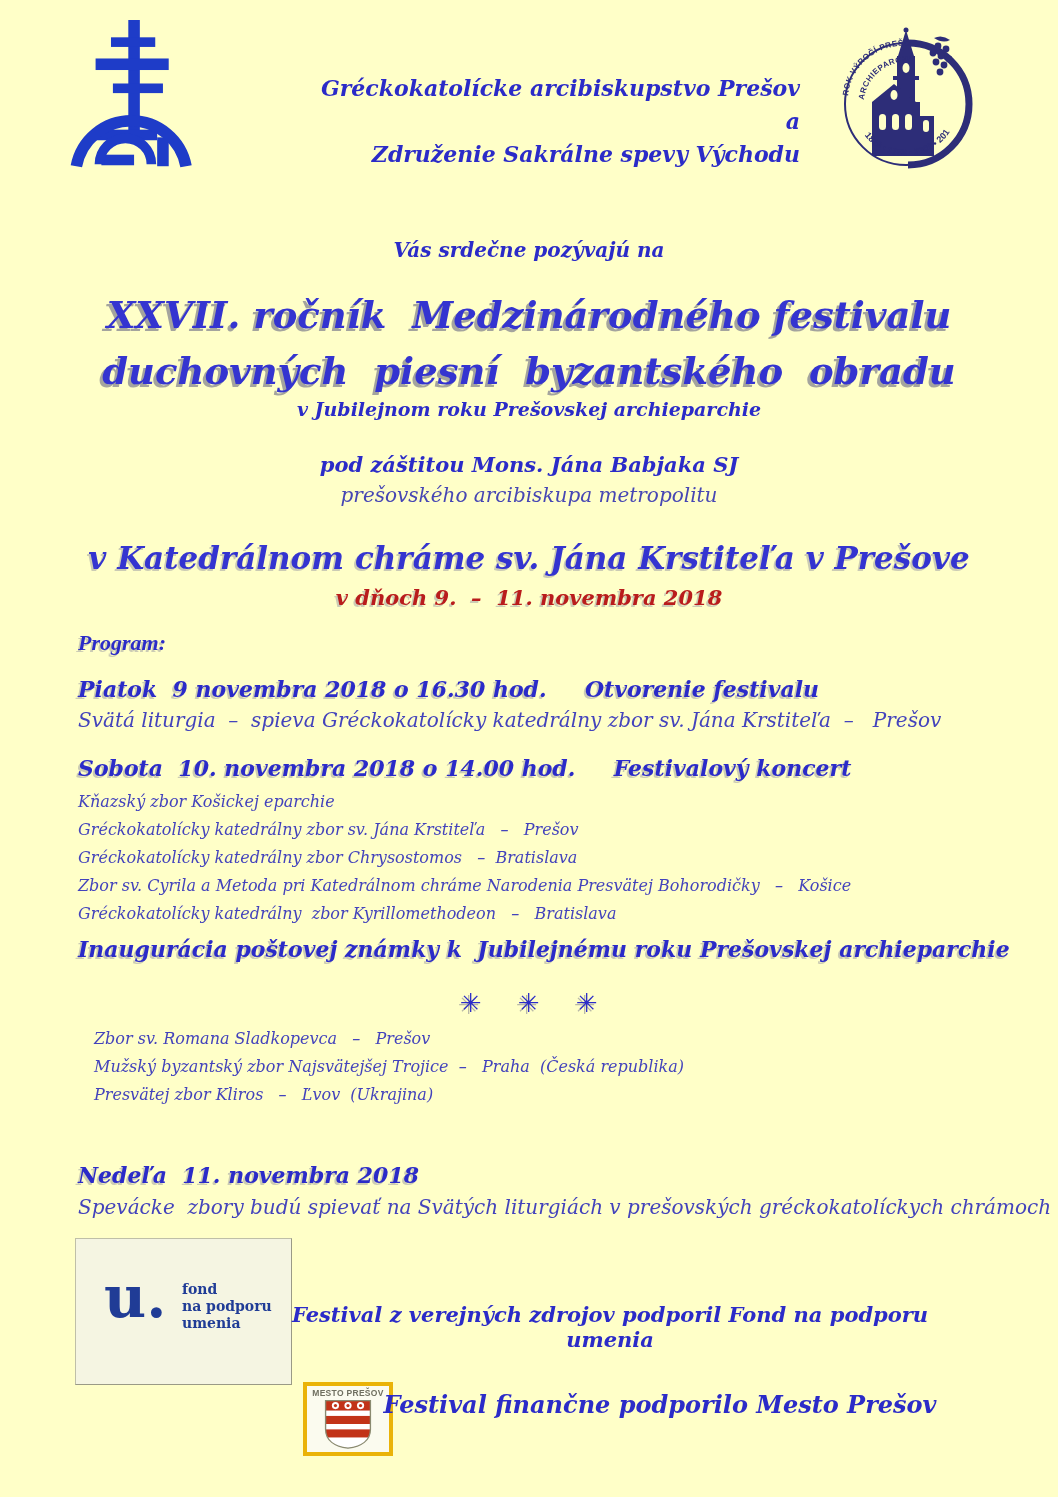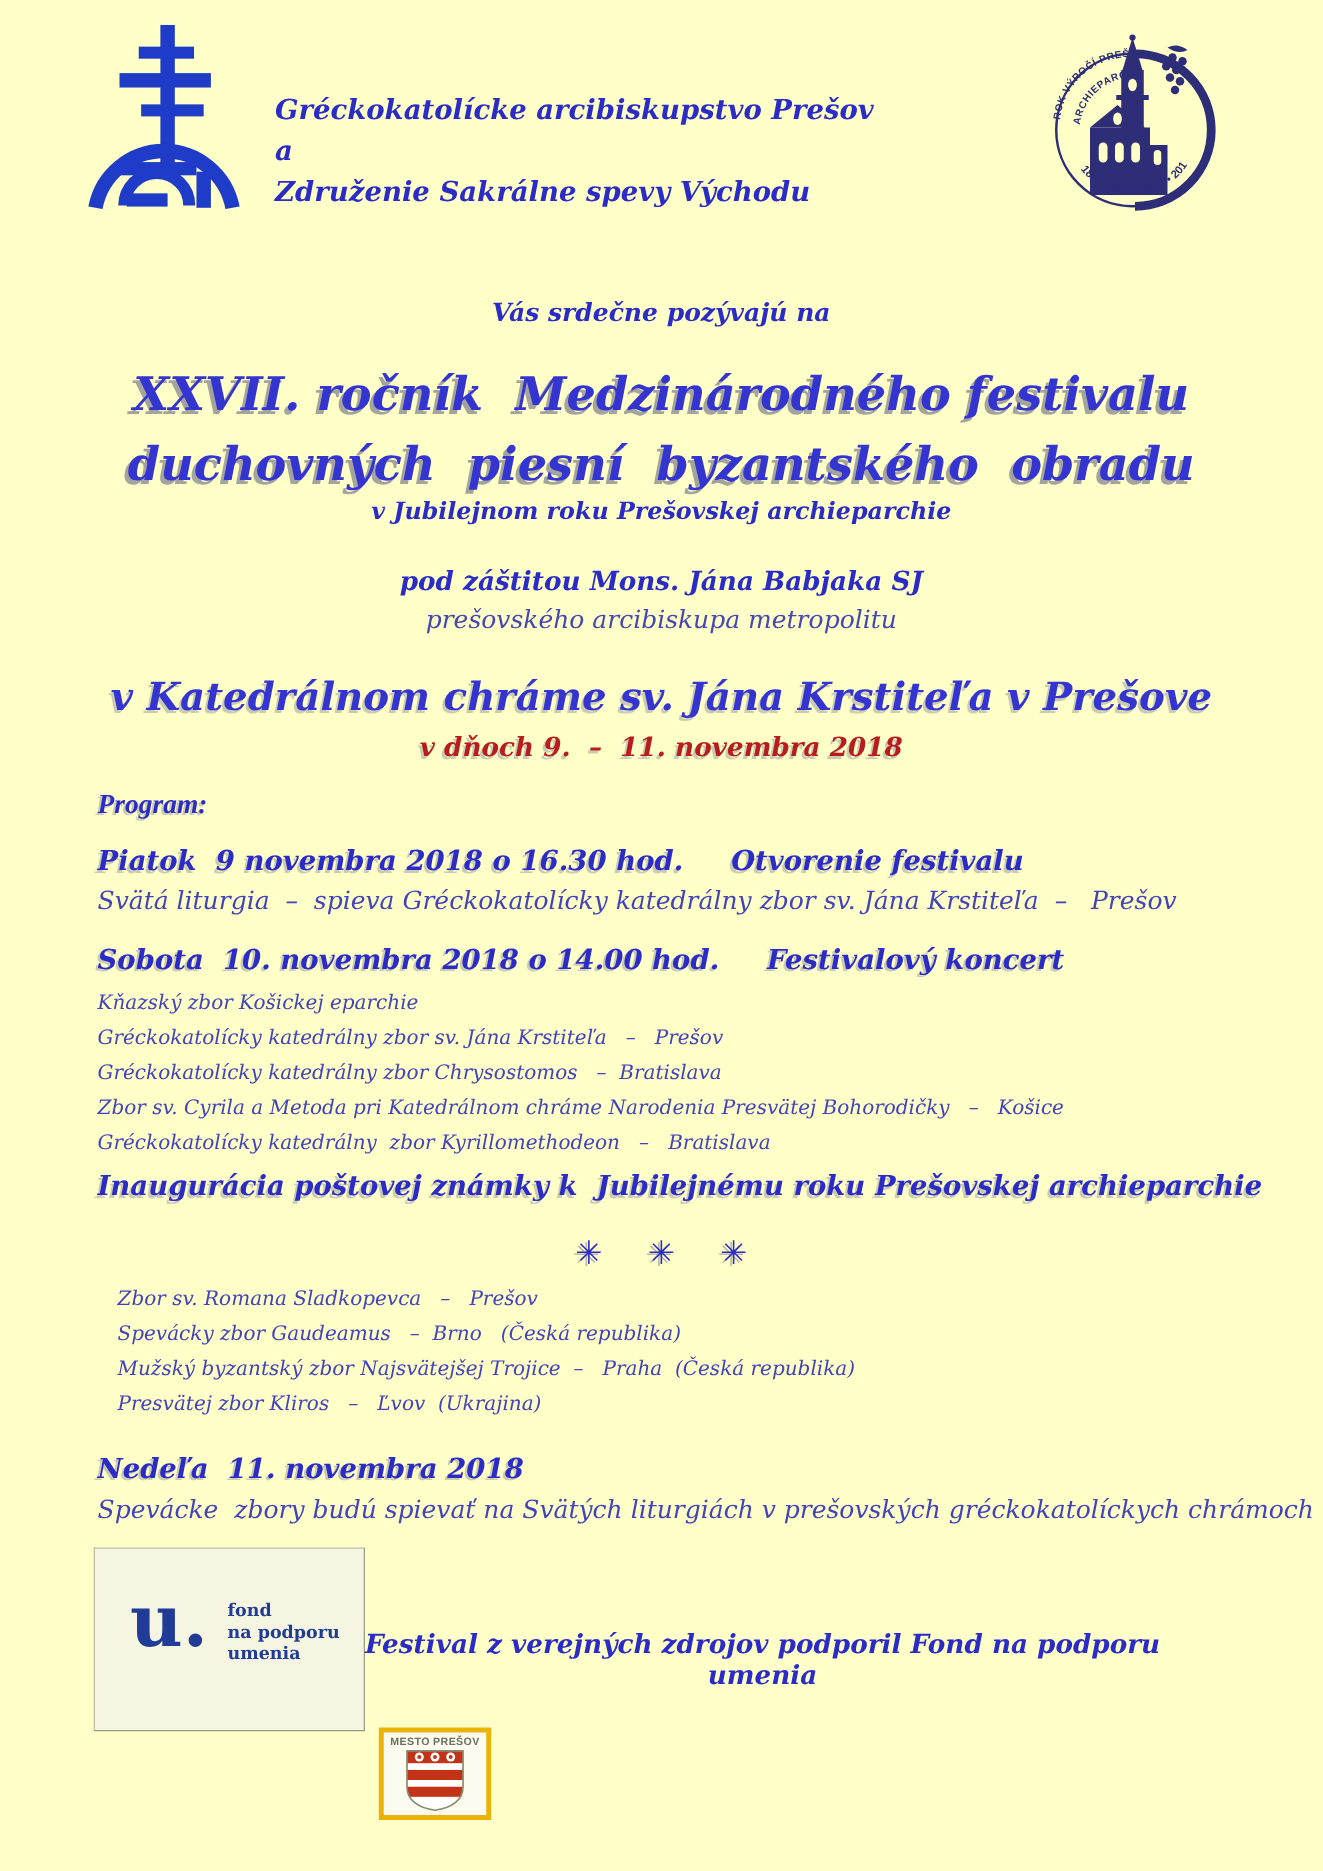--- a/index.html
+++ b/index.html
@@ -11,21 +11,21 @@
     font-family:"DejaVu Serif",serif;
   }
   .t{white-space:pre-wrap;}
   .abs{position:absolute;}
   .center{left:0;width:1058px;text-align:center;}
   .script-b{font-style:italic;font-weight:bold;}
   .script{font-style:italic;font-weight:normal;}
   .shadow-big{text-shadow:-3px 3px 0 rgba(125,125,140,0.7);}
   .shadow-sm{text-shadow:-2px 2px 0 rgba(140,140,155,0.45);}
 
-  .header-block{left:220px;top:72px;width:580px;text-align:left;font-size:22px;line-height:33px;color:#2B2BC8;}
+  .header-block{left:220px;top:72px;width:580px;text-align:right;font-size:22px;line-height:33px;color:#2B2BC8;}
   .intro{top:238px;font-size:20px;color:#2B2BC8;}
   .title1{top:293px;font-size:37px;color:#3434D0;}
   .title2{top:349px;font-size:37px;color:#3434D0;}
   .jubilee{top:398px;font-size:19px;color:#2B2BC8;}
   .patronage{top:452px;font-size:21px;color:#2B2BC8;}
   .patronage-sub{top:483px;font-size:20px;color:#4646B4;}
   .venue{top:540px;font-size:31px;color:#3434D0;}
   .dates{top:585px;font-size:21px;color:#b91c1c;}
 
   .prog-head{left:78px;top:630px;font-size:22px;color:#2B2BC8;font-family:Liberation Serif, serif;}
@@ -146,21 +146,20 @@
     <div class="t">Zbor sv. Cyrila a Metoda pri Katedrálnom chráme Narodenia Presvätej Bohorodičky   –   Košice</div>
     <div class="t">Gréckokatolícky katedrálny  zbor Kyrillomethodeon   –   Bratislava</div>
   </div>
 
   <div class="abs script-b stamp shadow-sm t">Inaugurácia poštovej známky k  Jubilejnému roku Prešovskej archieparchie</div>
 
   <div class="abs center separator t">✳    ✳    ✳</div>
 
   <div class="abs lines-block script" style="top:1025px;margin-left:16px;">
     <div class="t">Zbor sv. Romana Sladkopevca   –   Prešov</div>
-    <div class="t">Spevácky zbor Gaudeamus   –  Brno   (Česká republika)</div>
     <div class="t">Mužský byzantský zbor Najsvätejšej Trojice  –   Praha  (Česká republika)</div>
     <div class="t">Presvätej zbor Kliros   –   Ľvov  (Ukrajina)</div>
   </div>
 
   <div class="abs script-b day-title shadow-sm t" style="top:1162px;">Nedeľa  11. novembra 2018</div>
   <div class="abs script day-line t" style="top:1195px;">Spevácke  zbory budú spievať na Svätých liturgiách v prešovských gréckokatolíckych chrámoch</div>
 
   <div class="abs fond-box">
     <div class="abs fond-mark t">u.</div>
     <div class="abs fond-lines">
@@ -187,14 +186,15 @@
           <circle cx="44" cy="8.5" r="4" fill="#FFFFFF"></circle>
         <circle cx="16" cy="8.5" r="1.8" fill="#C23318"></circle>
           <circle cx="30" cy="8.5" r="1.8" fill="#C23318"></circle>
           <circle cx="44" cy="8.5" r="1.8" fill="#C23318"></circle>
         <rect x="0" y="20" width="60" height="9" fill="#C23318"></rect>
         <rect x="0" y="35" width="60" height="9" fill="#C23318"></rect>
       </g>
       <path d="M5 3 H55 V35 C55 47 45 54 30 56 C15 54 5 47 5 35 Z" fill="none" stroke="#8A8A70" stroke-width="1.5"></path>
     </svg>
   </div>
+  <div class="abs script-b mesto-text t">Festival finančne podporilo Mesto Prešov</div>
 
 </div>
 
 </body></html>

